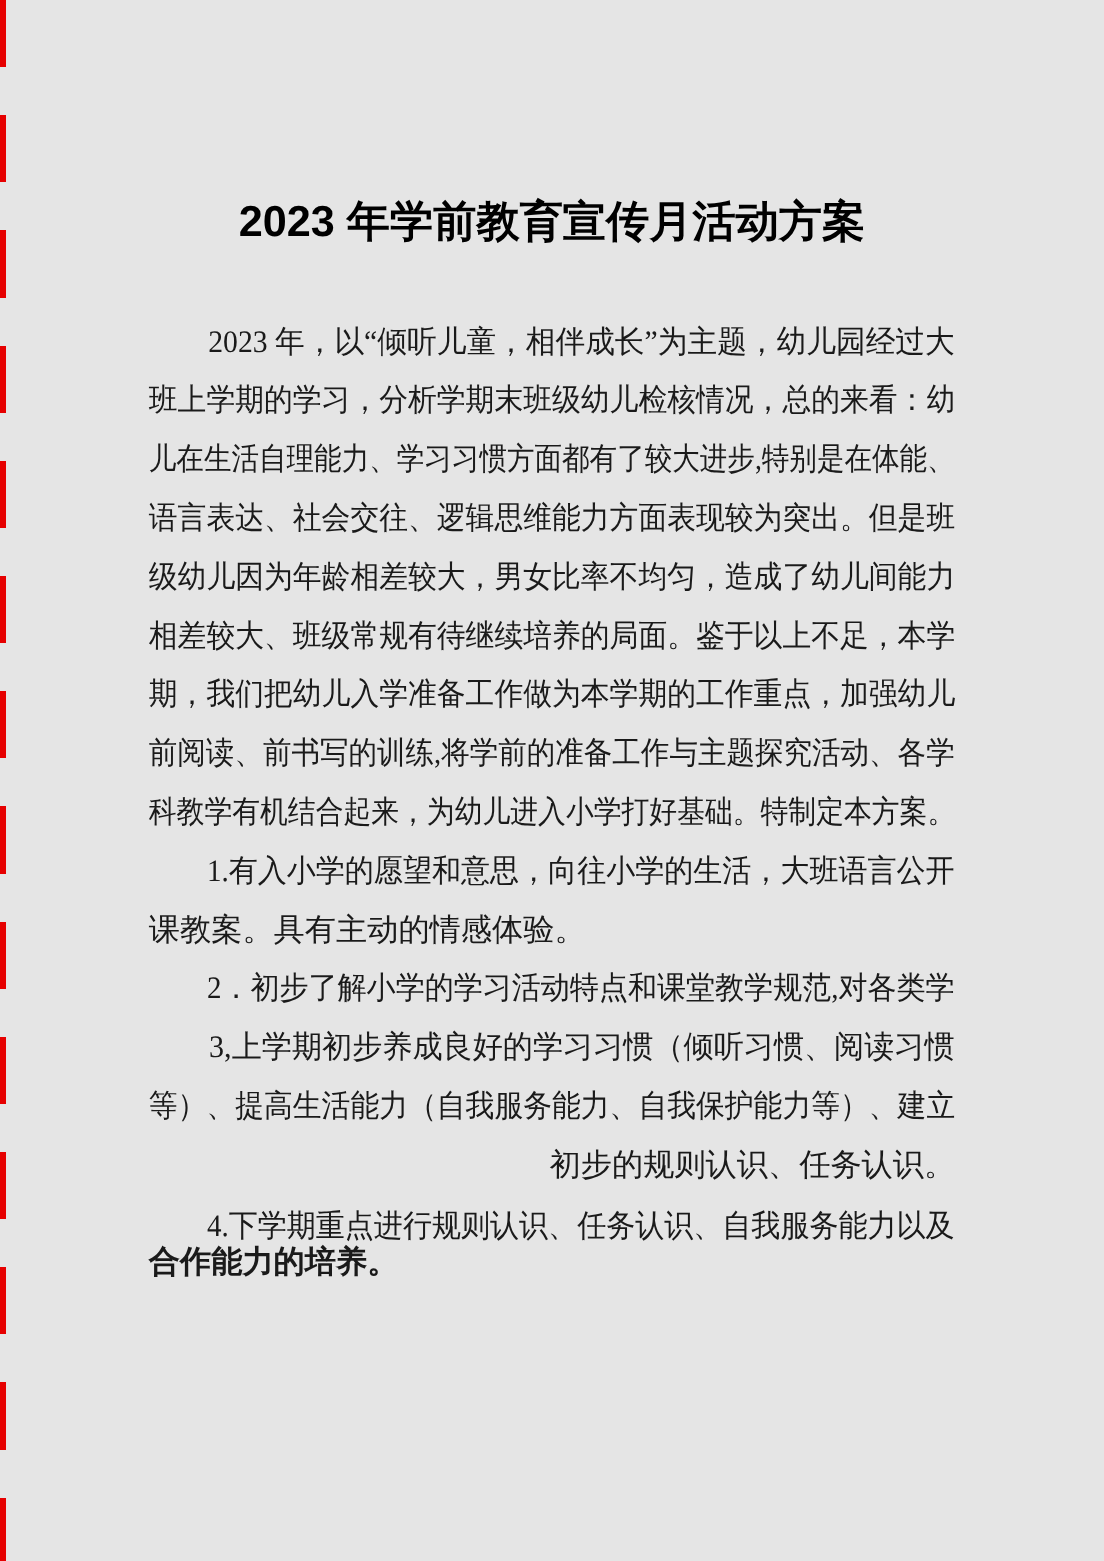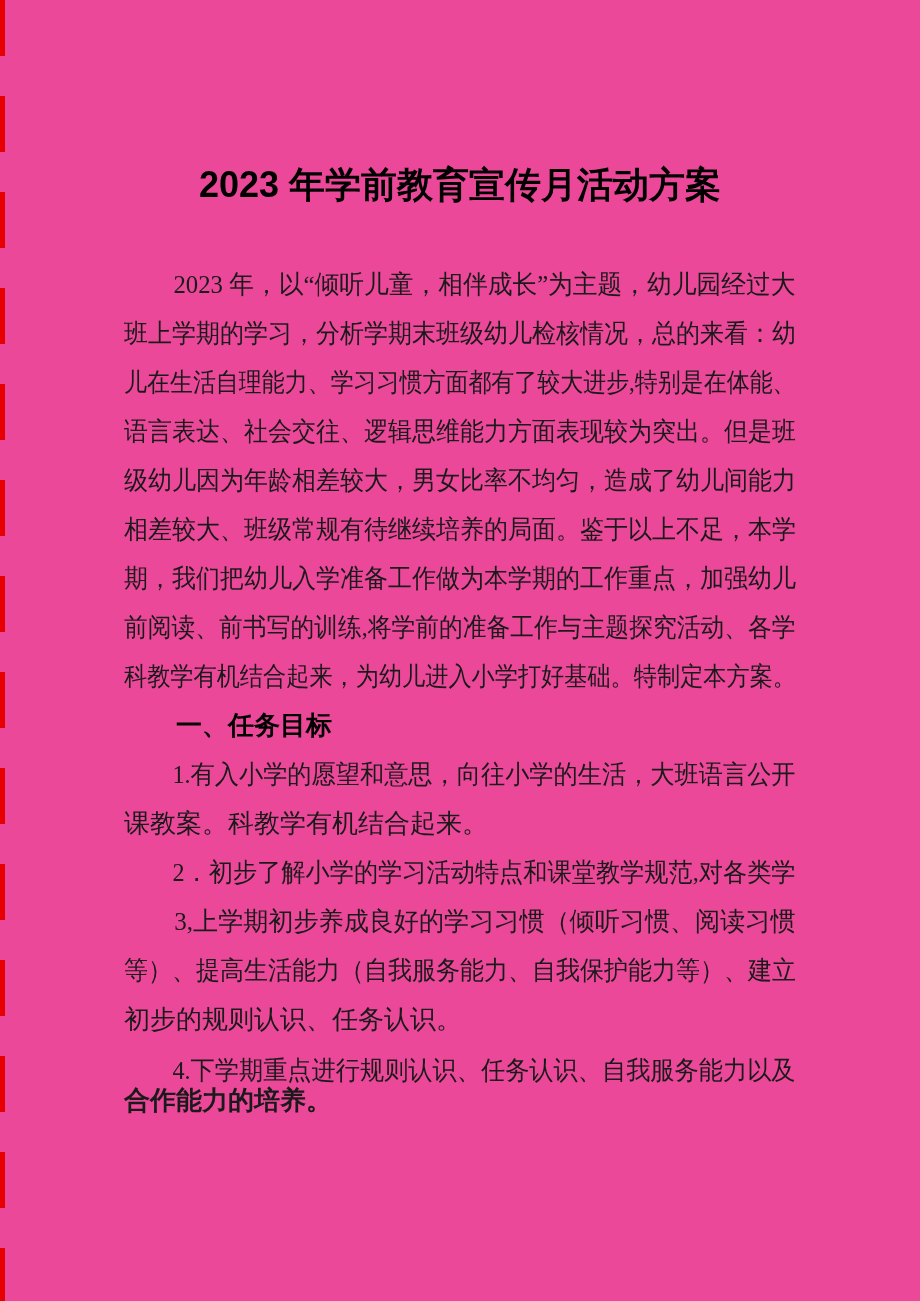--- a/index.html
+++ b/index.html
@@ -4,21 +4,21 @@
 <style>
   html, body {
     margin: 0;
     padding: 0;
     background: #ffffff;
   }
   .page {
     position: relative;
     width: 920px;
     height: 1301px;
-    background: #ec4899;
+    background: #e5e5e5;
     overflow: hidden;
     font-family: "Liberation Serif", "DejaVu Serif", serif;
     color: #1a1a1a;
   }
   
   .left-dash {
     position: absolute;
     left: 0;
     top: 0;
     width: 5px;
@@ -77,24 +77,23 @@
     <div>
         <div class="line just indent" style="white-space: nowrap; transform-origin: left center; transform: scaleX(0.951841);">2023 年，以“倾听儿童，相伴成长”为主题，幼儿园经过大</div>
         <div class="line just" style="white-space: nowrap; transform-origin: left center; transform: scaleX(0.923077);">班上学期的学习，分析学期末班级幼儿检核情况，总的来看：幼</div>
         <div class="line just" style="white-space: nowrap; transform-origin: left center; transform: scaleX(0.883049);">儿在生活自理能力、学习习惯方面都有了较大进步,特别是在体能、</div>
         <div class="line just" style="white-space: nowrap; transform-origin: left center; transform: scaleX(0.923077);">语言表达、社会交往、逻辑思维能力方面表现较为突出。但是班</div>
         <div class="line just" style="white-space: nowrap; transform-origin: left center; transform: scaleX(0.923077);">级幼儿因为年龄相差较大，男女比率不均匀，造成了幼儿间能力</div>
         <div class="line just" style="white-space: nowrap; transform-origin: left center; transform: scaleX(0.923077);">相差较大、班级常规有待继续培养的局面。鉴于以上不足，本学</div>
         <div class="line just" style="white-space: nowrap; transform-origin: left center; transform: scaleX(0.923077);">期，我们把幼儿入学准备工作做为本学期的工作重点，加强幼儿</div>
         <div class="line just" style="white-space: nowrap; transform-origin: left center; transform: scaleX(0.914286);">前阅读、前书写的训练,将学前的准备工作与主题探究活动、各学</div>
         <div class="line just" style="white-space: nowrap; transform-origin: left center; transform: scaleX(0.891247);">科教学有机结合起来，为幼儿进入小学打好基础。特制定本方案。</div>
-        <div class="line indent bold" style="white-space: normal;">一、任务目标</div>
         <div class="line just indent" style="white-space: nowrap; transform-origin: left center; transform: scaleX(0.930748);">1.有入小学的愿望和意思，向往小学的生活，大班语言公开</div>
-        <div class="line" style="white-space: normal;">课教案。科教学有机结合起来。</div>
+        <div class="line" style="white-space: normal;">课教案。具有主动的情感体验。</div>
         <div class="line just indent" style="white-space: nowrap; transform-origin: left center; transform: scaleX(0.930748);">2．初步了解小学的学习活动特点和课堂教学规范,对各类学</div>
         <div class="line just indent" style="white-space: nowrap; transform-origin: left center; transform: scaleX(0.965517);">3,上学期初步养成良好的学习习惯（倾听习惯、阅读习惯</div>
         <div class="line just" style="white-space: nowrap; transform-origin: left center; transform: scaleX(0.923077);">等）、提高生活能力（自我服务能力、自我保护能力等）、建立</div>
-        <div class="line" style="white-space: normal;">初步的规则认识、任务认识。</div>
+        <div class="line" style="white-space: normal; text-align: right;">初步的规则认识、任务认识。</div>
         <div class="line just indent tight gap" style="white-space: nowrap; transform-origin: left center; transform: scaleX(0.930748);">4.下学期重点进行规则认识、任务认识、自我服务能力以及</div>
         <div class="line tight" style="white-space: normal; font-weight: bold;">合作能力的培养。</div>
       </div>
   </div>
 </div>
 
 </body></html>

